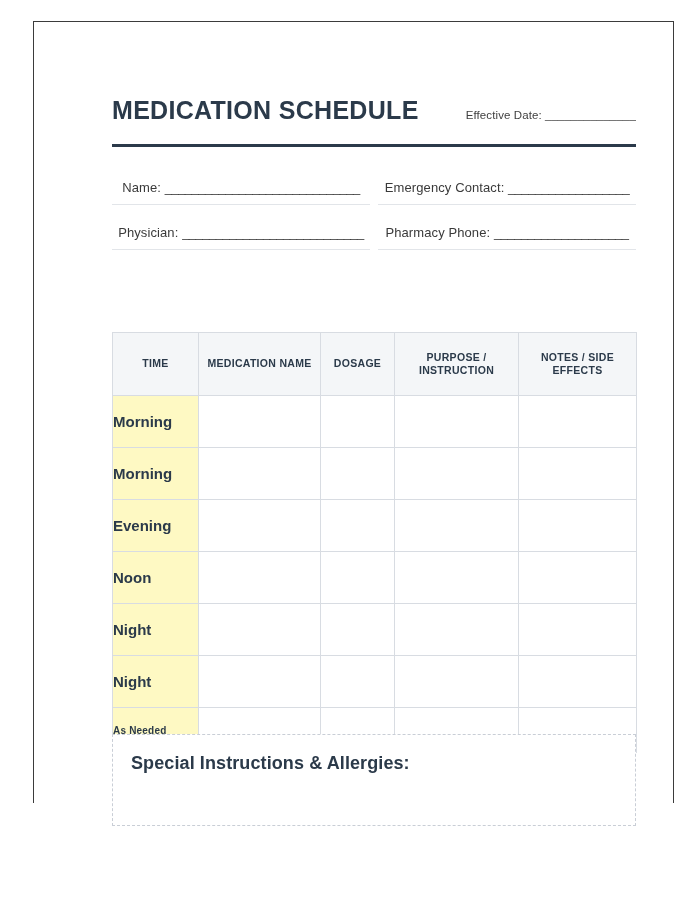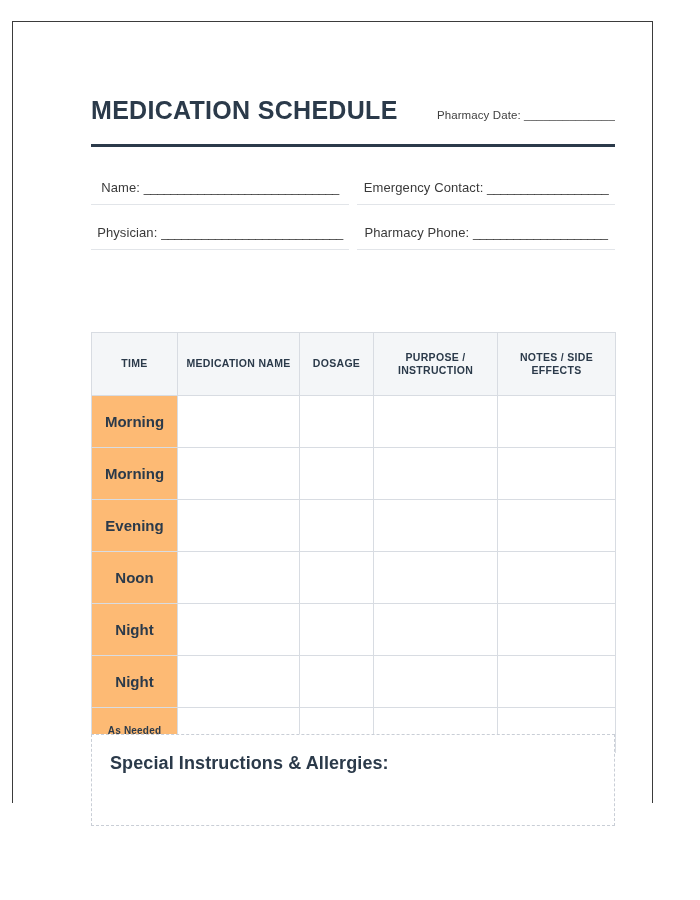--- a/index.html
+++ b/index.html
@@ -11,21 +11,21 @@
     width: 700px;
     height: 900px;
     font-family: "Liberation Sans", sans-serif;
     position: relative;
     overflow: hidden;
   }
 
   
   .page-frame {
     position: absolute;
-    left: 12px;
+    left: 33px;
     top: 21px;
     width: 641px;
     height: 782px;
     border: 1px solid #3b3b3b;
     border-bottom: none;
     box-sizing: border-box;
     background: #ffffff;
   }
 
   
@@ -118,22 +118,21 @@
   .col-time    { width: 86px; }
   .col-med     { width: 122px; }
   .col-dosage  { width: 74px; }
   .col-purpose { width: 124px; }
   .col-notes   { width: 118px; }
 
   .sched-table tbody tr { height: 52px; }
   .sched-table tbody tr.row-asneeded { height: 45px; }
 
   td.time-cell {
-    background: #fdba74;
-    text-align: center;
+    background: #fef9c3;
     vertical-align: middle;
     font-size: 15px;
     font-weight: bold;
     color: #2b3a4a;
   }
   td.time-cell.small {
     font-size: 10px;
     letter-spacing: 0.2px;
   }
   td.entry-cell {
@@ -159,21 +158,21 @@
     letter-spacing: 0.1px;
   }
 </style>
 </head>
 <body>
 
 <div class="page-frame">
 
   <div class="title-row">
     <div class="doc-title">MEDICATION SCHEDULE</div>
-    <div class="effective-date">Pharmacy Date: ______________</div>
+    <div class="effective-date">Effective Date: ______________</div>
   </div>
 
   <div class="title-rule"></div>
 
   <div class="fields">
     <div class="field">
       <span>Name:</span>
       <span class="fill">_____________________________</span>
     </div>
     <div class="field">

